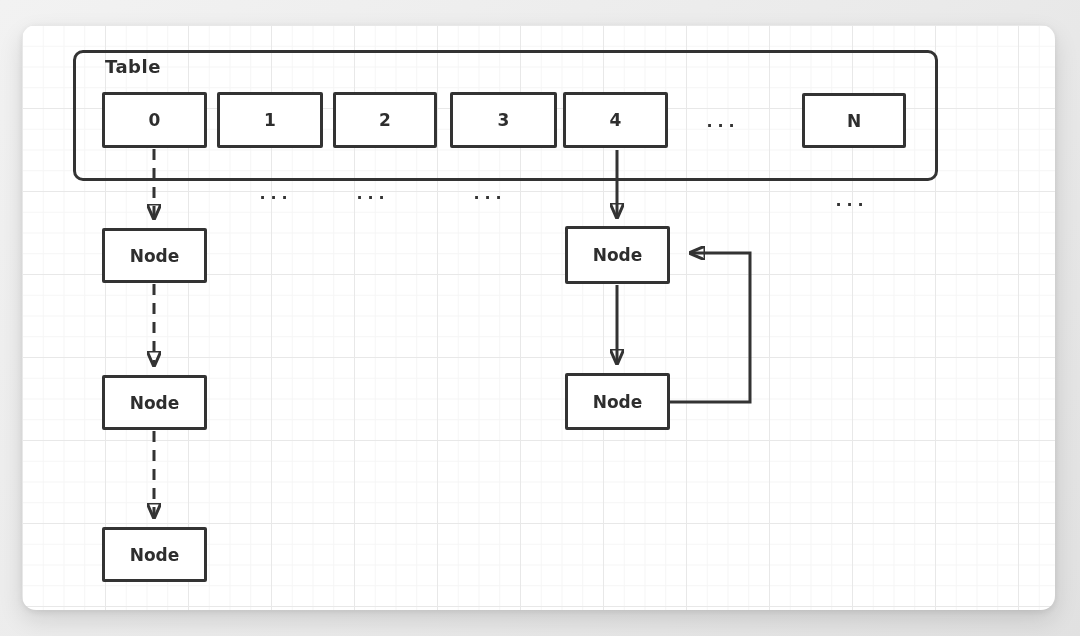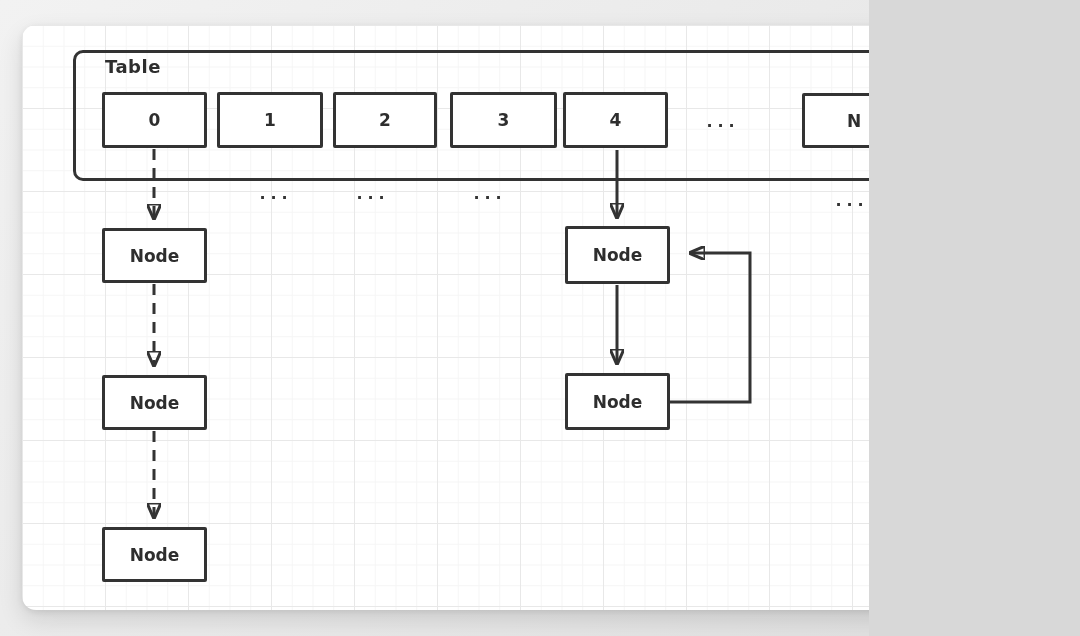--- a/index.html
+++ b/index.html
@@ -1,18 +1,18 @@
 <!DOCTYPE html>
 <html><head>
 <meta charset="utf-8">
 <style>
   html, body { margin: 0; padding: 0; background: #d8d8d8; }
   .screen {
     position: relative;
-    width: 869px;
+    width: 1080px;
     height: 636px;
     overflow: hidden;
     background: linear-gradient(135deg, #f2f2f2 0%, #eaeaea 55%, #e1e1e1 100%);
     font-family: "DejaVu Sans", sans-serif;
     color: #2e2e2e;
   }
   .card {
     position: absolute;
     left: 22px; top: 25px;
     width: 1033px; height: 585px;

